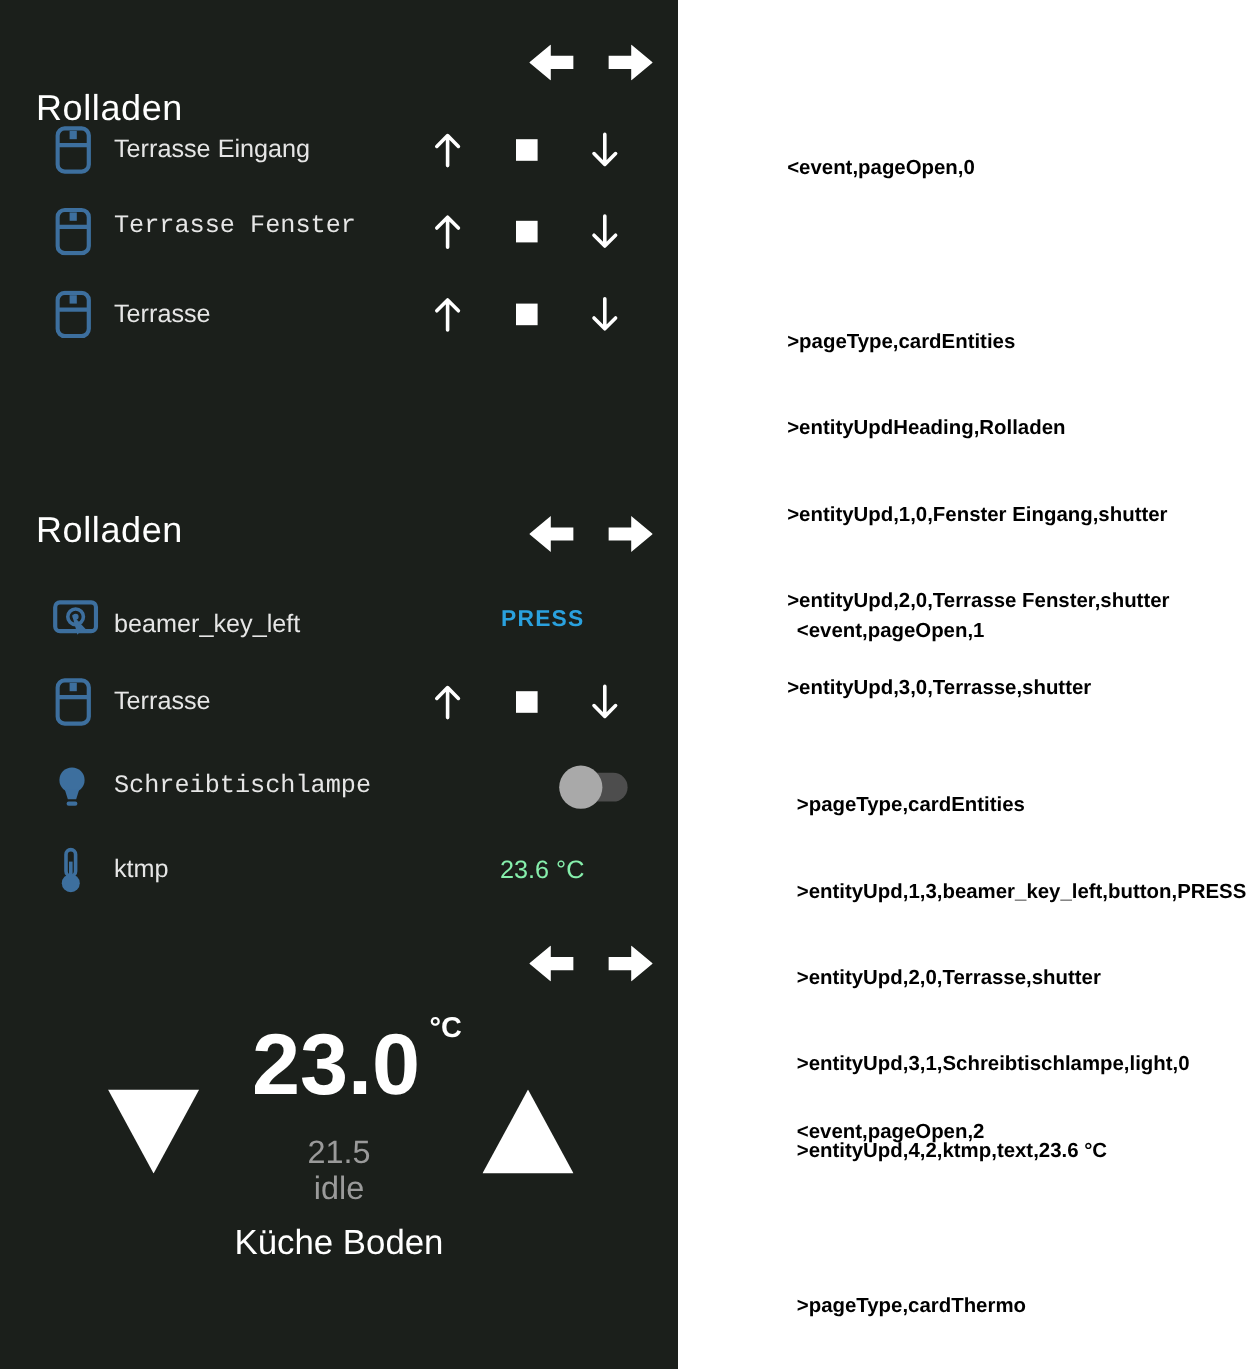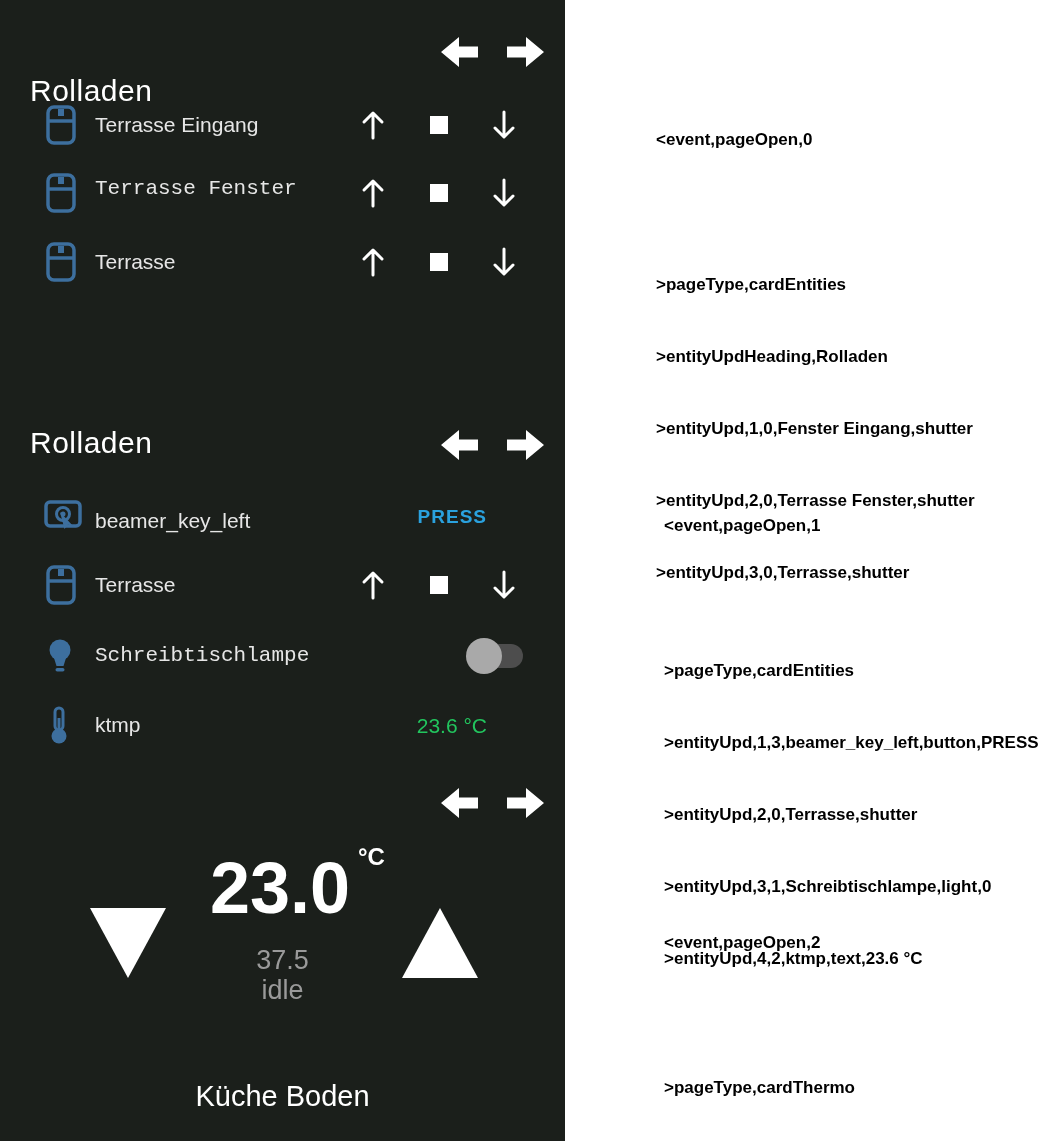--- a/index.html
+++ b/index.html
@@ -11,28 +11,28 @@
     position:absolute;left:0;top:0;width:565px;height:1141px;
     background:#1b1f1b;overflow:hidden;
   }
   .card-title{position:absolute;left:30px;color:#ffffff;font-size:30px;line-height:1;letter-spacing:0.5px;}
   .nav-arrow{position:absolute;width:37px;height:30px;cursor:pointer;}
   .row-label{position:absolute;left:95px;color:#e6e6e6;font-size:21px;line-height:26px;}
   .ctl-up{position:absolute;left:360px;width:26px;height:32px;}
   .ctl-stop{position:absolute;left:430px;width:18px;height:18px;background:#ffffff;}
   .ctl-down{position:absolute;left:491px;width:26px;height:32px;}
   .ent-icon{position:absolute;}
-  .value-text{position:absolute;right:78px;font-size:21px;color:#22c55e;}
+  .value-text{position:absolute;right:78px;font-size:21px;color:#86efac;}
   .press-text{position:absolute;right:78px;font-size:19px;font-weight:700;letter-spacing:1px;}
   .toggle-track{position:absolute;left:468px;width:55px;height:24px;border-radius:12px;background:#4d4d4d;}
   .toggle-knob{position:absolute;left:466px;width:36px;height:36px;border-radius:50%;background:#a9a9a9;}
   .thermo-big{position:absolute;left:210px;top:852px;font-size:72px;font-weight:700;color:#ffffff;line-height:1;}
   .thermo-unit{position:absolute;left:358px;top:845px;font-size:24px;font-weight:700;color:#ffffff;line-height:1;}
   .thermo-sub{position:absolute;left:0;width:565px;text-align:center;color:#9a9a9a;font-size:27px;line-height:1;}
-  .thermo-title{position:absolute;left:0;top:1082px;width:565px;text-align:center;color:#ffffff;font-size:29px;line-height:1;}
+  .thermo-title{position:absolute;left:0;top:1022px;width:565px;text-align:center;color:#ffffff;font-size:29px;line-height:1;}
   .tri{position:absolute;width:76px;height:70px;top:908px;cursor:pointer;}
   .log-block{position:absolute;color:#000000;font-size:17px;font-weight:700;line-height:24px;white-space:pre;margin-left:44px;}
   .log-gap{height:25px;}
 </style>
 </head>
 <body>
 
 <div class="panel">
 
   <div class="card-title" style="top:32px;margin-top:44px;">Rolladen</div>
@@ -193,21 +193,21 @@
       </svg>
   </div>
   <div class="nav-arrow" style="left:507px;top:788px;">
     <svg width="37" height="30" viewBox="0 0 37 30">
         <polygon points="0,9.5 19,9.5 19,0 37,15 19,30 19,20.5 0,20.5" fill="#ffffff"></polygon>
       </svg>
   </div>
 
   <div class="thermo-big">23.0</div>
   <div class="thermo-unit">°C</div>
-  <div class="thermo-sub" style="top:947px;">37.5</div>
+  <div class="thermo-sub" style="top:947px;">21.5</div>
   <div class="thermo-sub" style="top:977px;">idle</div>
 
   <div class="tri" style="left:90px;">
     <svg width="76" height="70" viewBox="0 0 76 70">
         <polygon points="0,0 76,0 38,70" fill="#ffffff"></polygon>
       </svg>
   </div>
   <div class="tri" style="left:402px;">
     <svg width="76" height="70" viewBox="0 0 76 70">
         <polygon points="38,0 76,70 0,70" fill="#ffffff"></polygon>

